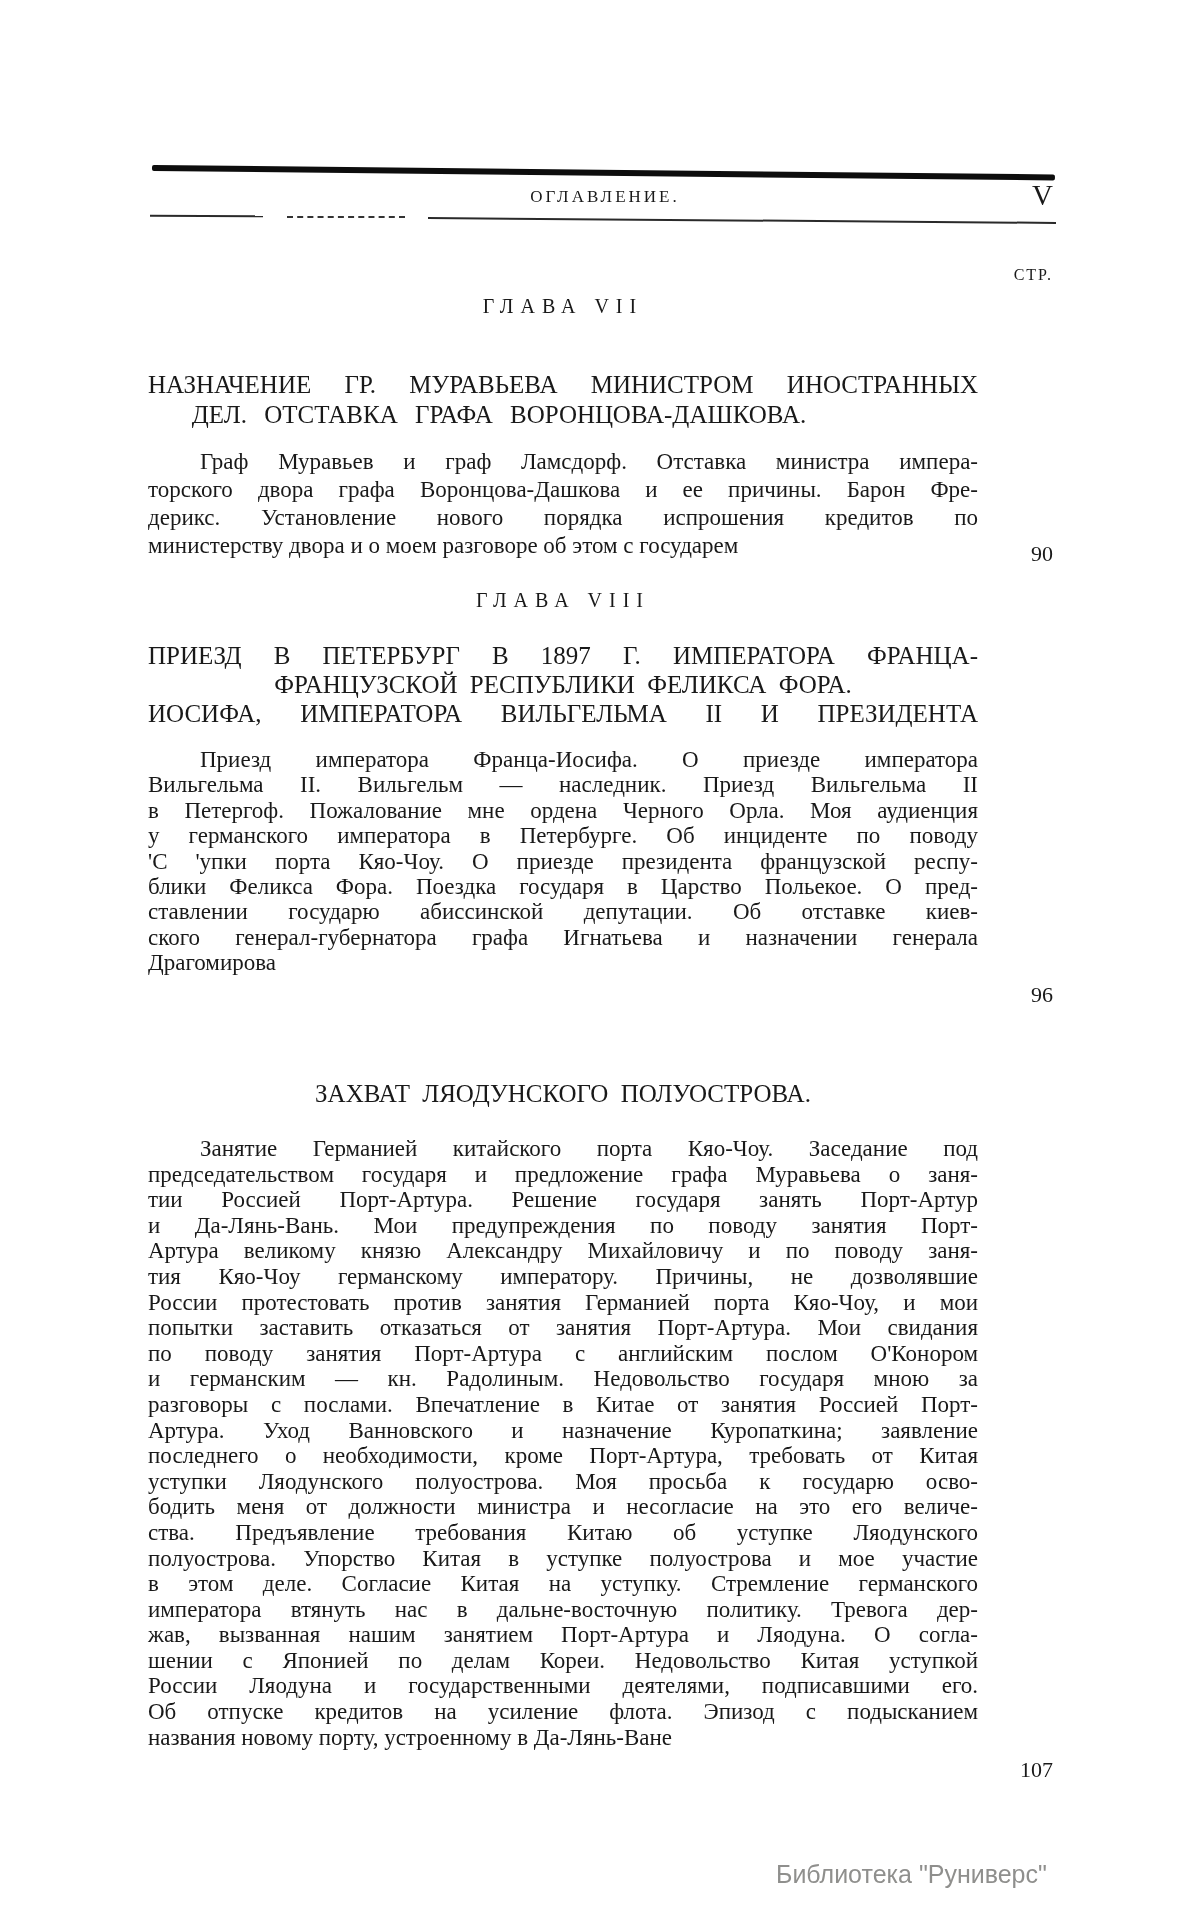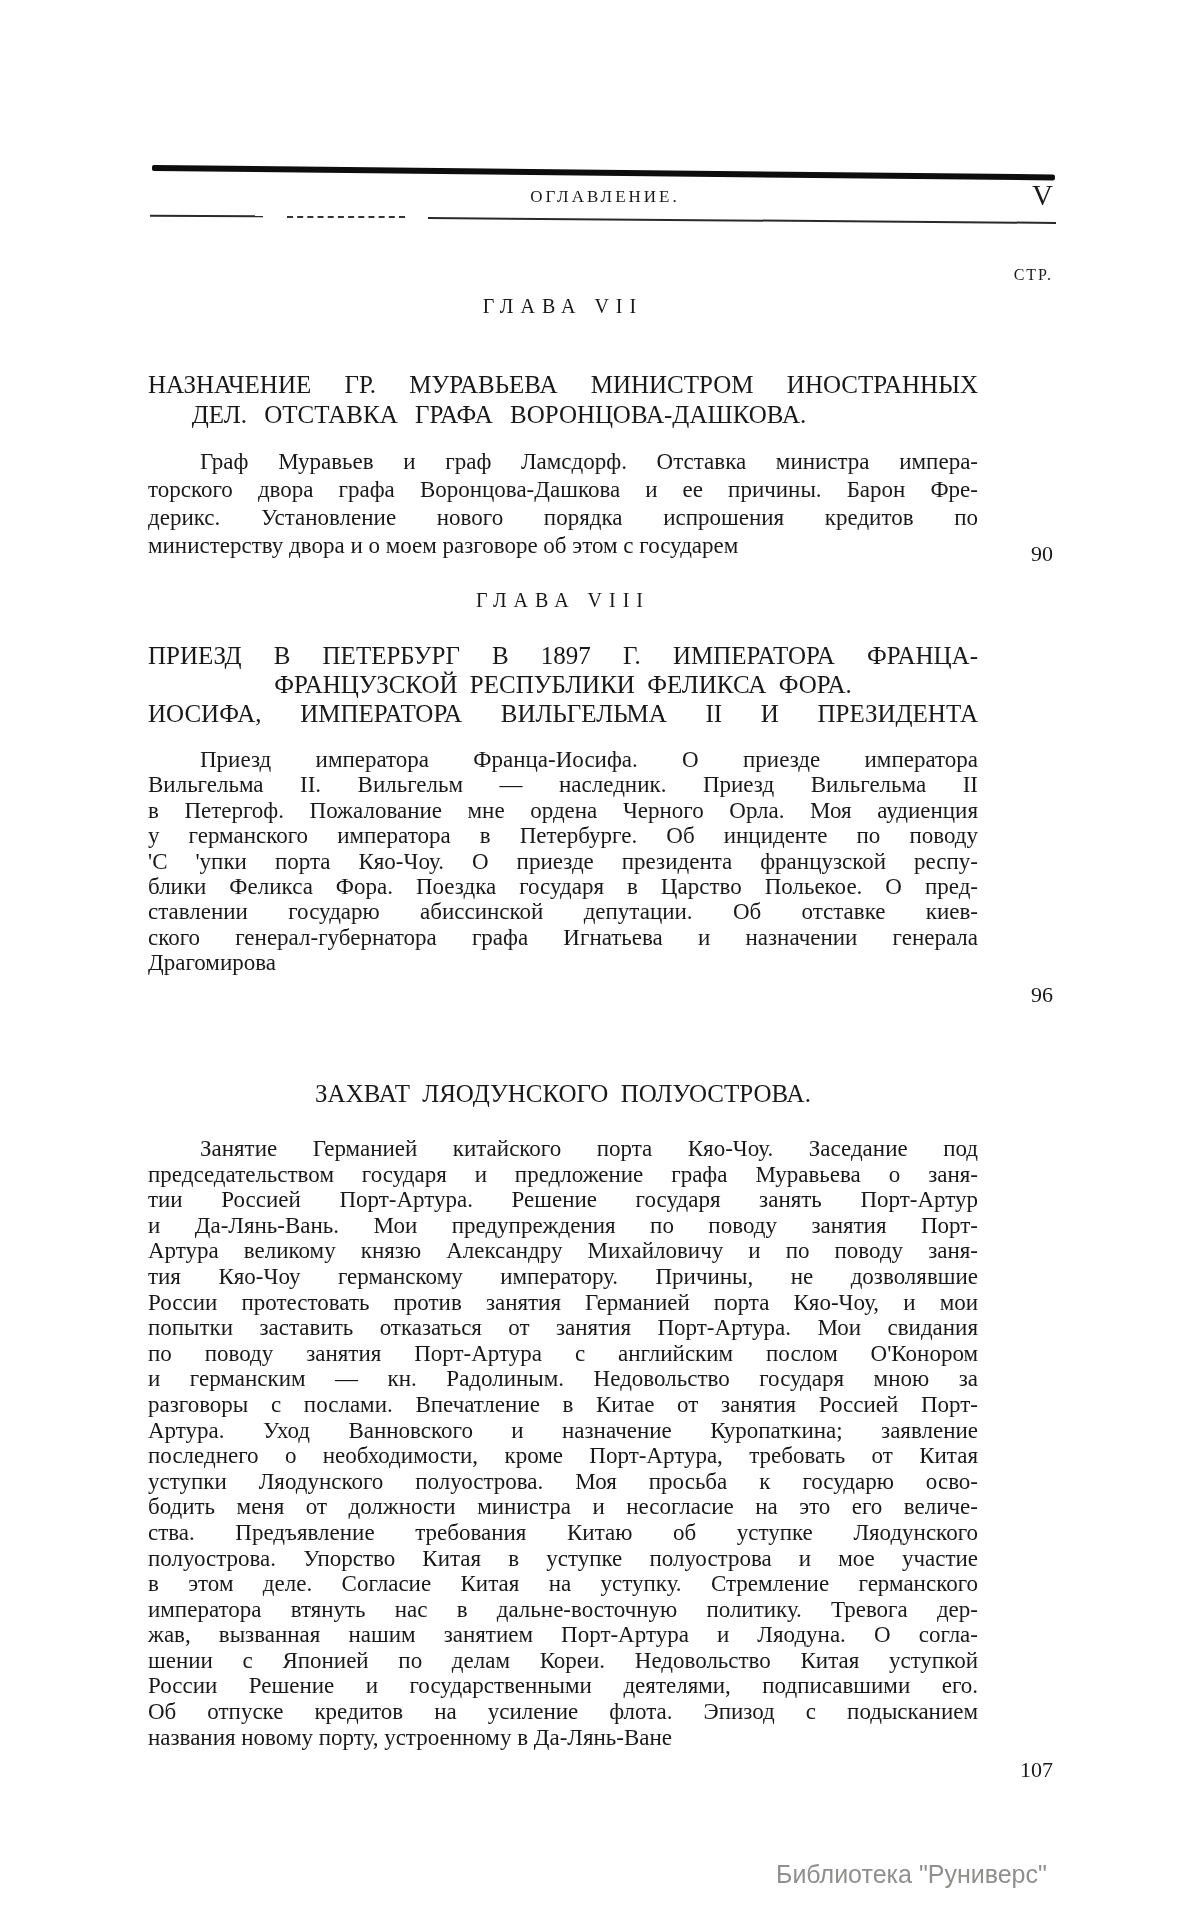--- a/index.html
+++ b/index.html
@@ -148,21 +148,21 @@
       <div class="body-line">Артура. Уход Ванновского и назначение Куропаткина; заявление</div>
       <div class="body-line">последнего о необходимости, кроме Порт-Артура, требовать от Китая</div>
       <div class="body-line">уступки Ляодунского полуострова. Моя просьба к государю осво-</div>
       <div class="body-line">бодить меня от должности министра и несогласие на это его величе-</div>
       <div class="body-line">ства. Предъявление требования Китаю об уступке Ляодунского</div>
       <div class="body-line">полуострова. Упорство Китая в уступке полуострова и мое участие</div>
       <div class="body-line">в этом деле. Согласие Китая на уступку. Стремление германского</div>
       <div class="body-line">императора втянуть нас в дальне-восточную политику. Тревога дер-</div>
       <div class="body-line">жав, вызванная нашим занятием Порт-Артура и Ляодуна. О согла-</div>
       <div class="body-line">шении с Японией по делам Кореи. Недовольство Китая уступкой</div>
-      <div class="body-line">России Решение и государственными деятелями, подписавшими его.</div>
+      <div class="body-line">России Ляодуна и государственными деятелями, подписавшими его.</div>
       <div class="body-line">Об отпуске кредитов на усиление флота. Эпизод с подысканием</div>
       <div class="body-line">названия новому порту, устроенному в Да-Лянь-Ване</div>
     </div>
   <div class="pagenum ch9-num">107</div>
 
   <div class="watermark">Библиотека "Руниверс"</div>
 
 </div>
 
 </body></html>

